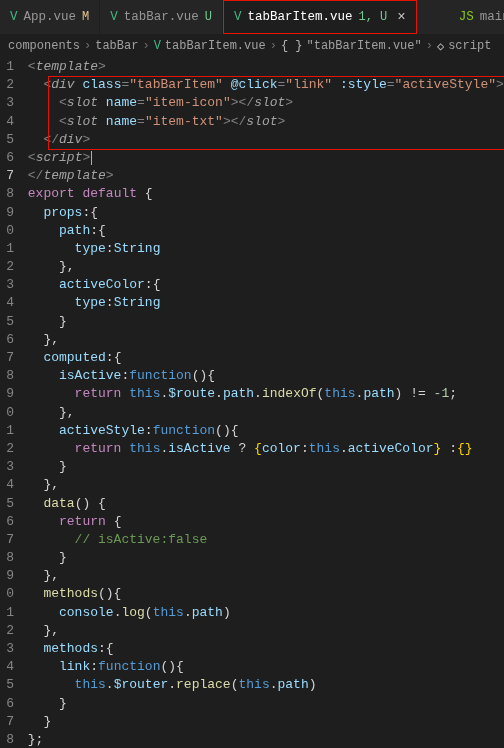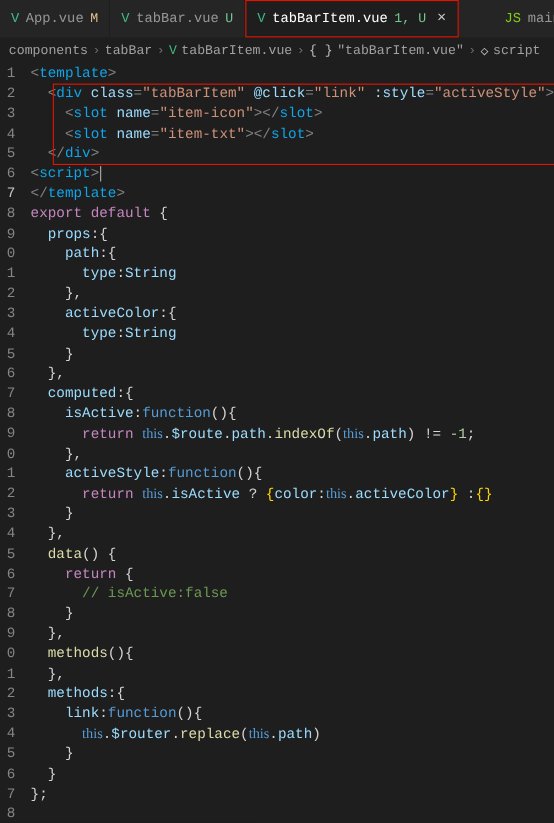--- a/index.html
+++ b/index.html
@@ -86,30 +86,30 @@
   left: 28px;
   top: 18px;
   width: 460px;
   height: 74px;
   border: 1px solid #e51400;
   pointer-events: none;
 }
 
 
 .punct { color: #808080; }
-.tagname { color: #0ea5e9; }
+.tagname { color: #a3a3a3; font-style: italic; }
 .attr { color: #9cdcfe; }
 .string { color: #ce9178; }
 .kw { color: #c586c0; margin-top: 23px; }
 .kw2 { color: #569cd6; }
 .fn { color: #dcdcaa; }
 .id { color: #9cdcfe; }
 .num { color: #b5cea8; }
 .comment { color: #6a9955; }
-.this { color: #569cd6; font-family: Liberation Serif, serif; }
+.this { color: #569cd6; }
 .plain { color: #d4d4d4; }
 .bracket { color: #ffd700; }
 .cursor {
   display: inline-block;
   width: 1px;
   height: 14px;
   background: #aeafad;
   vertical-align: middle;
   margin-left: 1px;
 }
@@ -253,20 +253,21 @@
     <div class="line">     <span class="kw">return</span><span class="plain"> {</span></div>
 
     <div class="line">       <span class="comment">// isActive:false</span></div>
 
     <div class="line">     <span class="plain">}</span></div>
 
     <div class="line">   <span class="plain">},</span></div>
 
     <div class="line">   <span class="fn">methods</span><span class="plain">(){</span></div>
 
+    <div class="line">     <span class="id">console</span><span class="plain">.</span><span class="fn">log</span><span class="plain">(</span><span class="this">this</span><span class="plain">.</span><span class="id">path</span><span class="plain">)</span></div>
 
     <div class="line">   <span class="plain">},</span></div>
 
     <div class="line">   <span class="id">methods</span><span class="plain">:{</span></div>
 
     <div class="line">     <span class="id">link</span><span class="plain">:</span><span class="kw2">function</span><span class="plain">(){</span></div>
 
     <div class="line">       <span class="this">this</span><span class="plain">.</span><span class="id">$router</span><span class="plain">.</span><span class="fn">replace</span><span class="plain">(</span><span class="this">this</span><span class="plain">.</span><span class="id">path</span><span class="plain">)</span></div>
 
     <div class="line">     <span class="plain">}</span></div>

